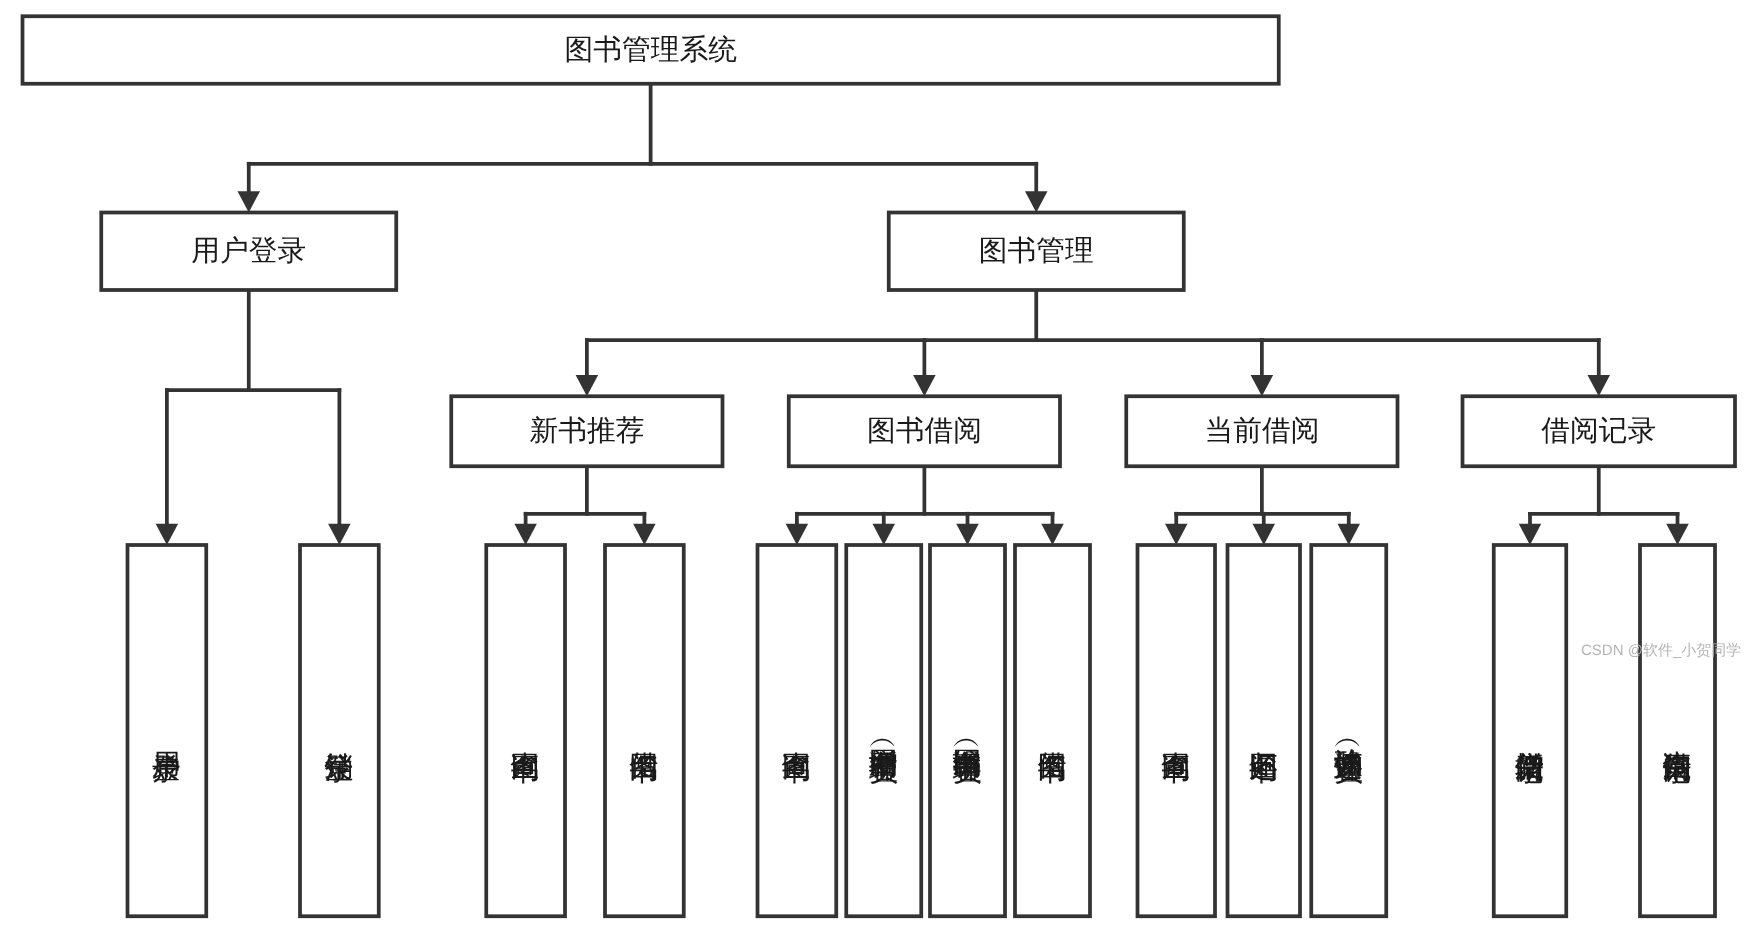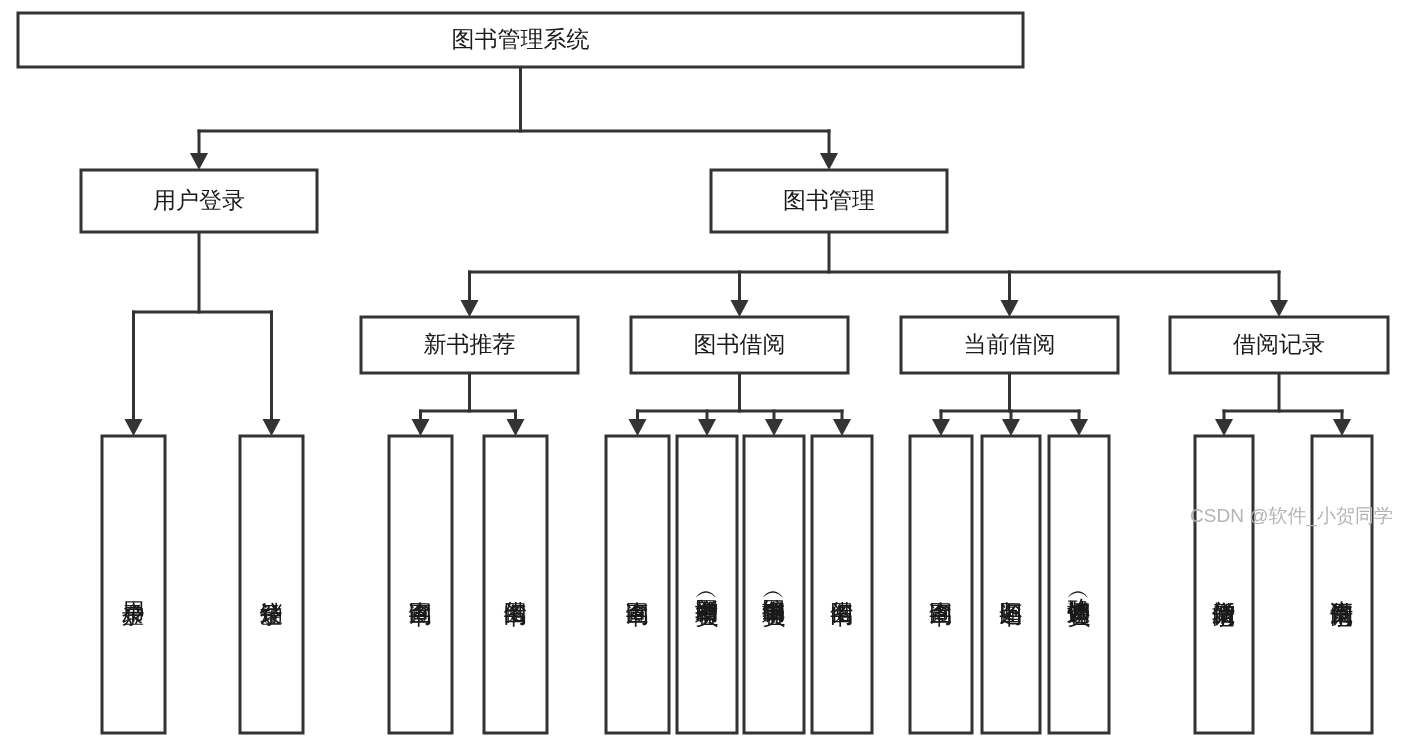--- a/index.html
+++ b/index.html
@@ -62,21 +62,21 @@
     align-items: center;
     justify-content: center;
     white-space: nowrap;
     pointer-events: none;
   }
   .watermark {
     position: absolute;
     right: 12px;
     bottom: 6px;
     font-family: "Liberation Sans", "DejaVu Sans", sans-serif;
-    font-size: 19px;
+    font-size: 12px;
     color: #b4b4b4;
     white-space: nowrap;
   }
 </style>
 </head>
 <body>
 
 <div id="diagram-root">
 
   <svg class="diagram-svg" viewBox="0 0 1405 747">

